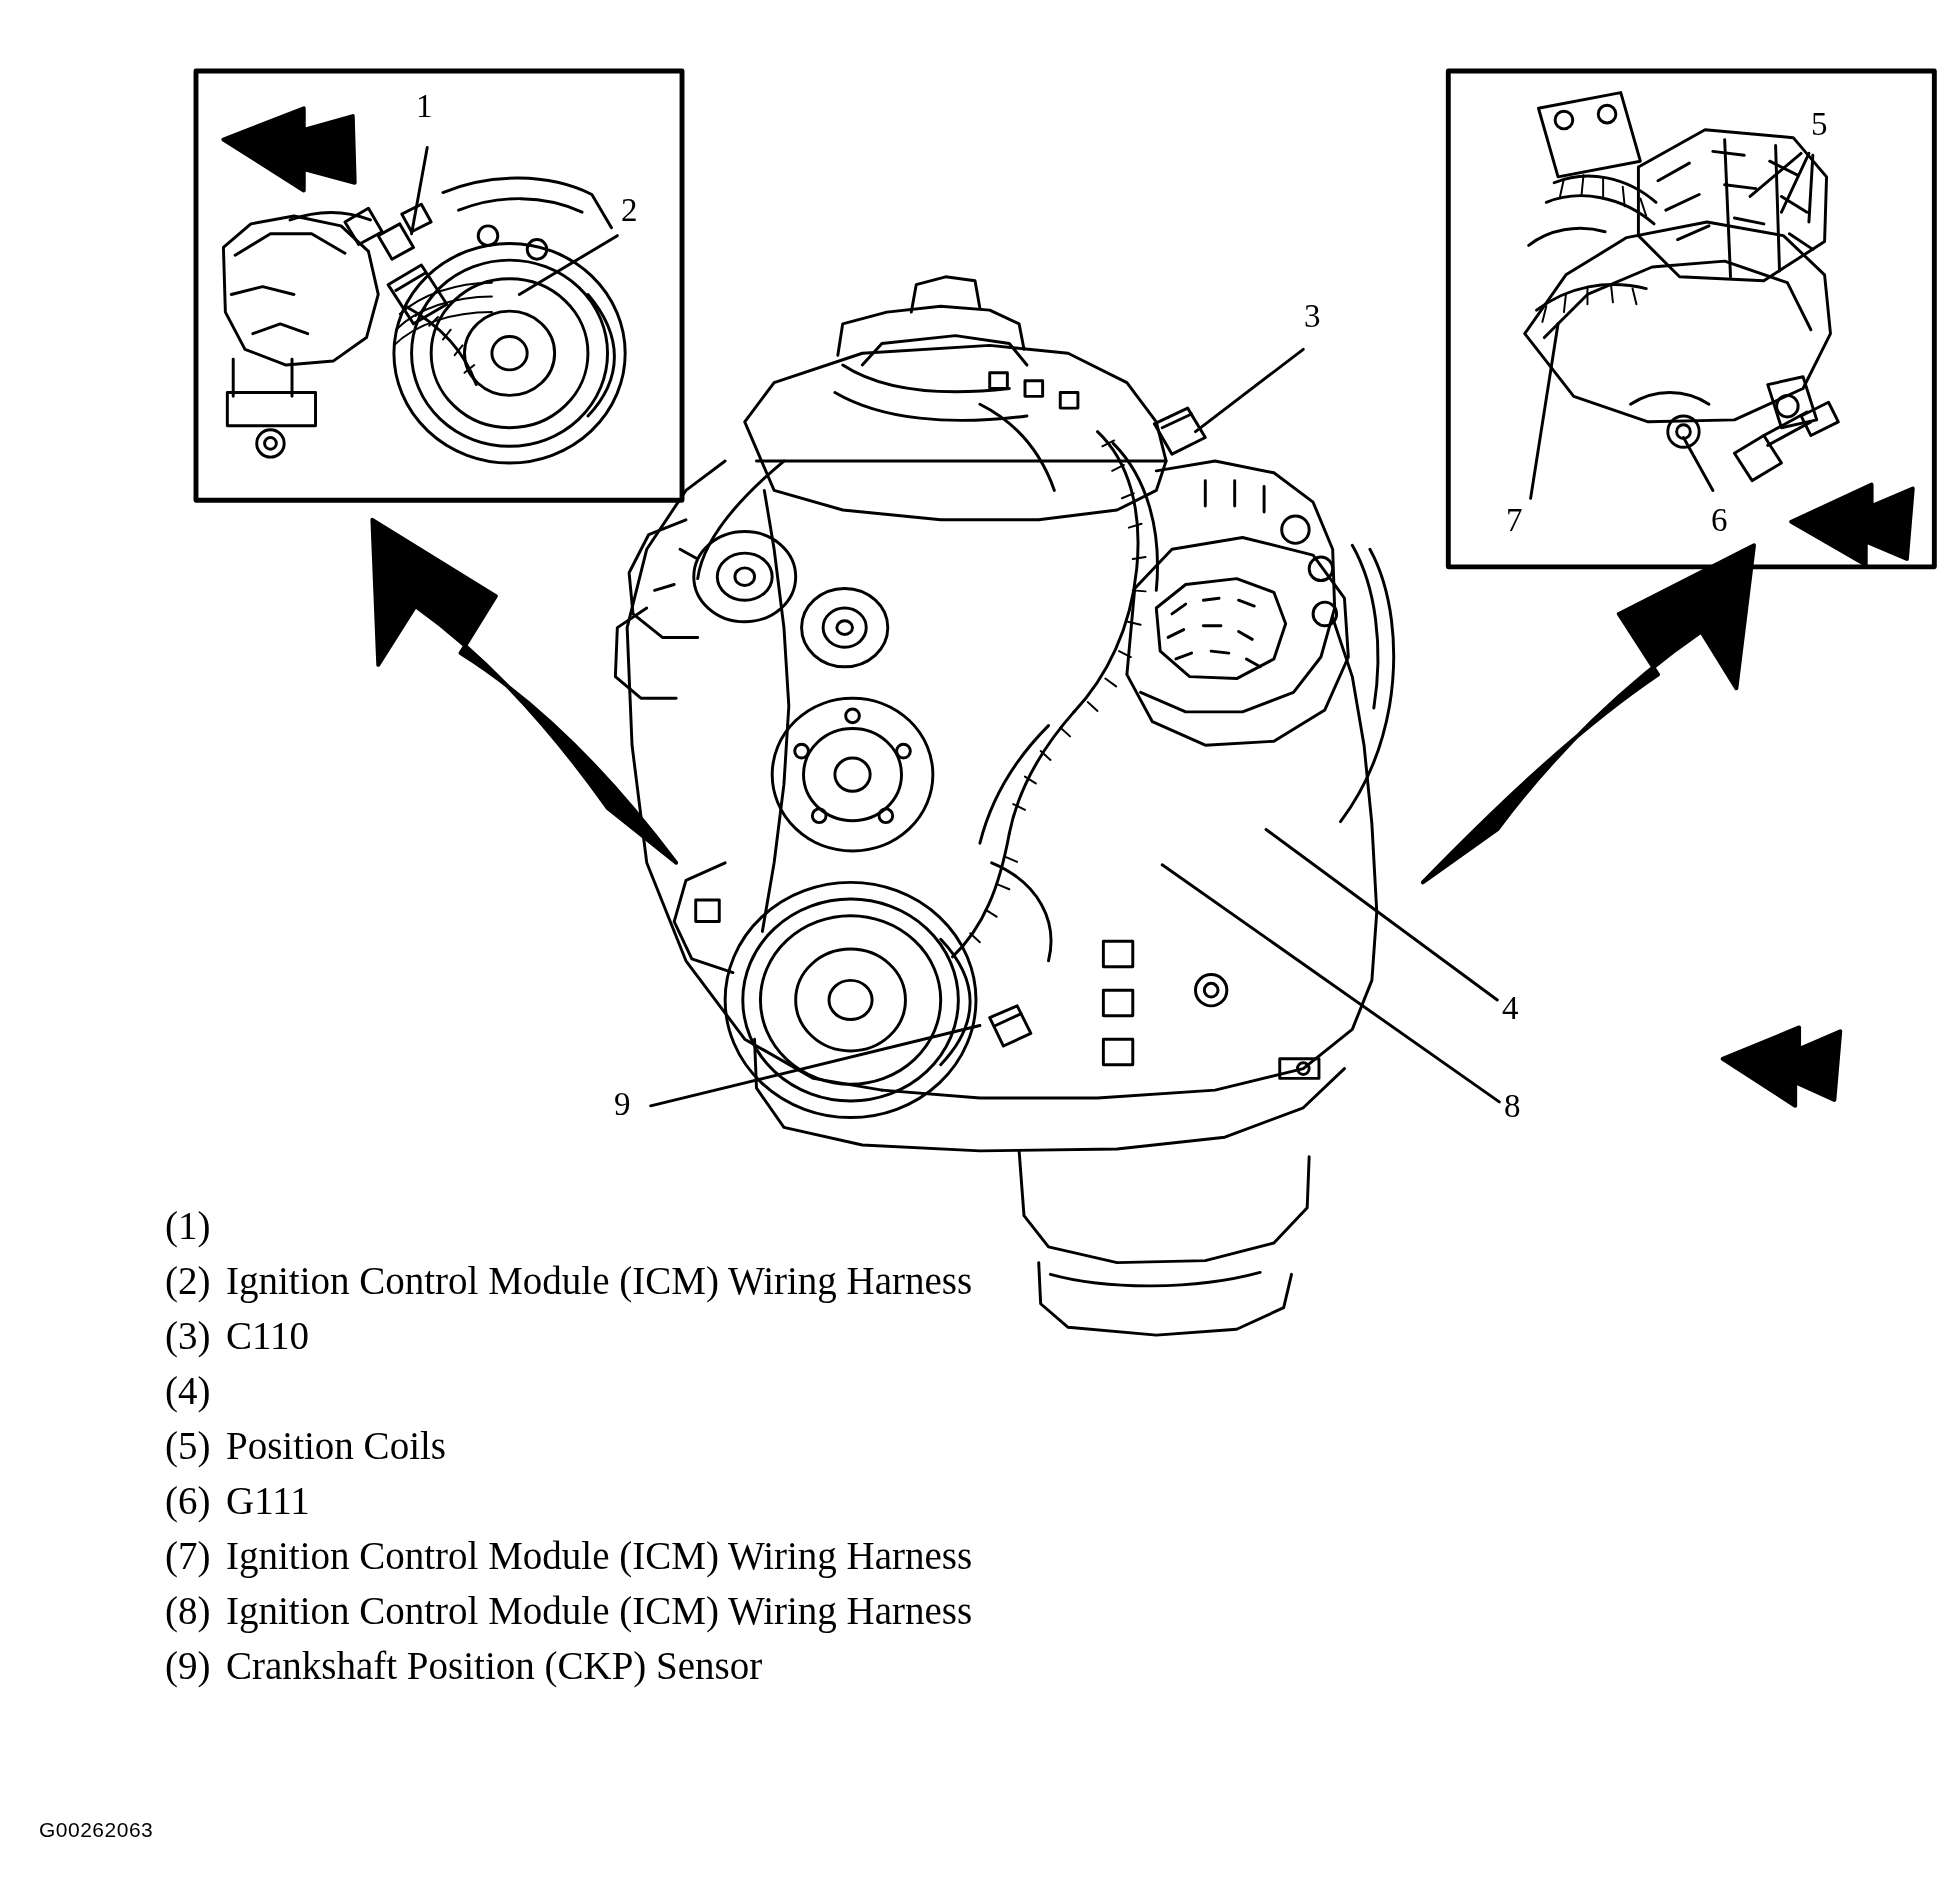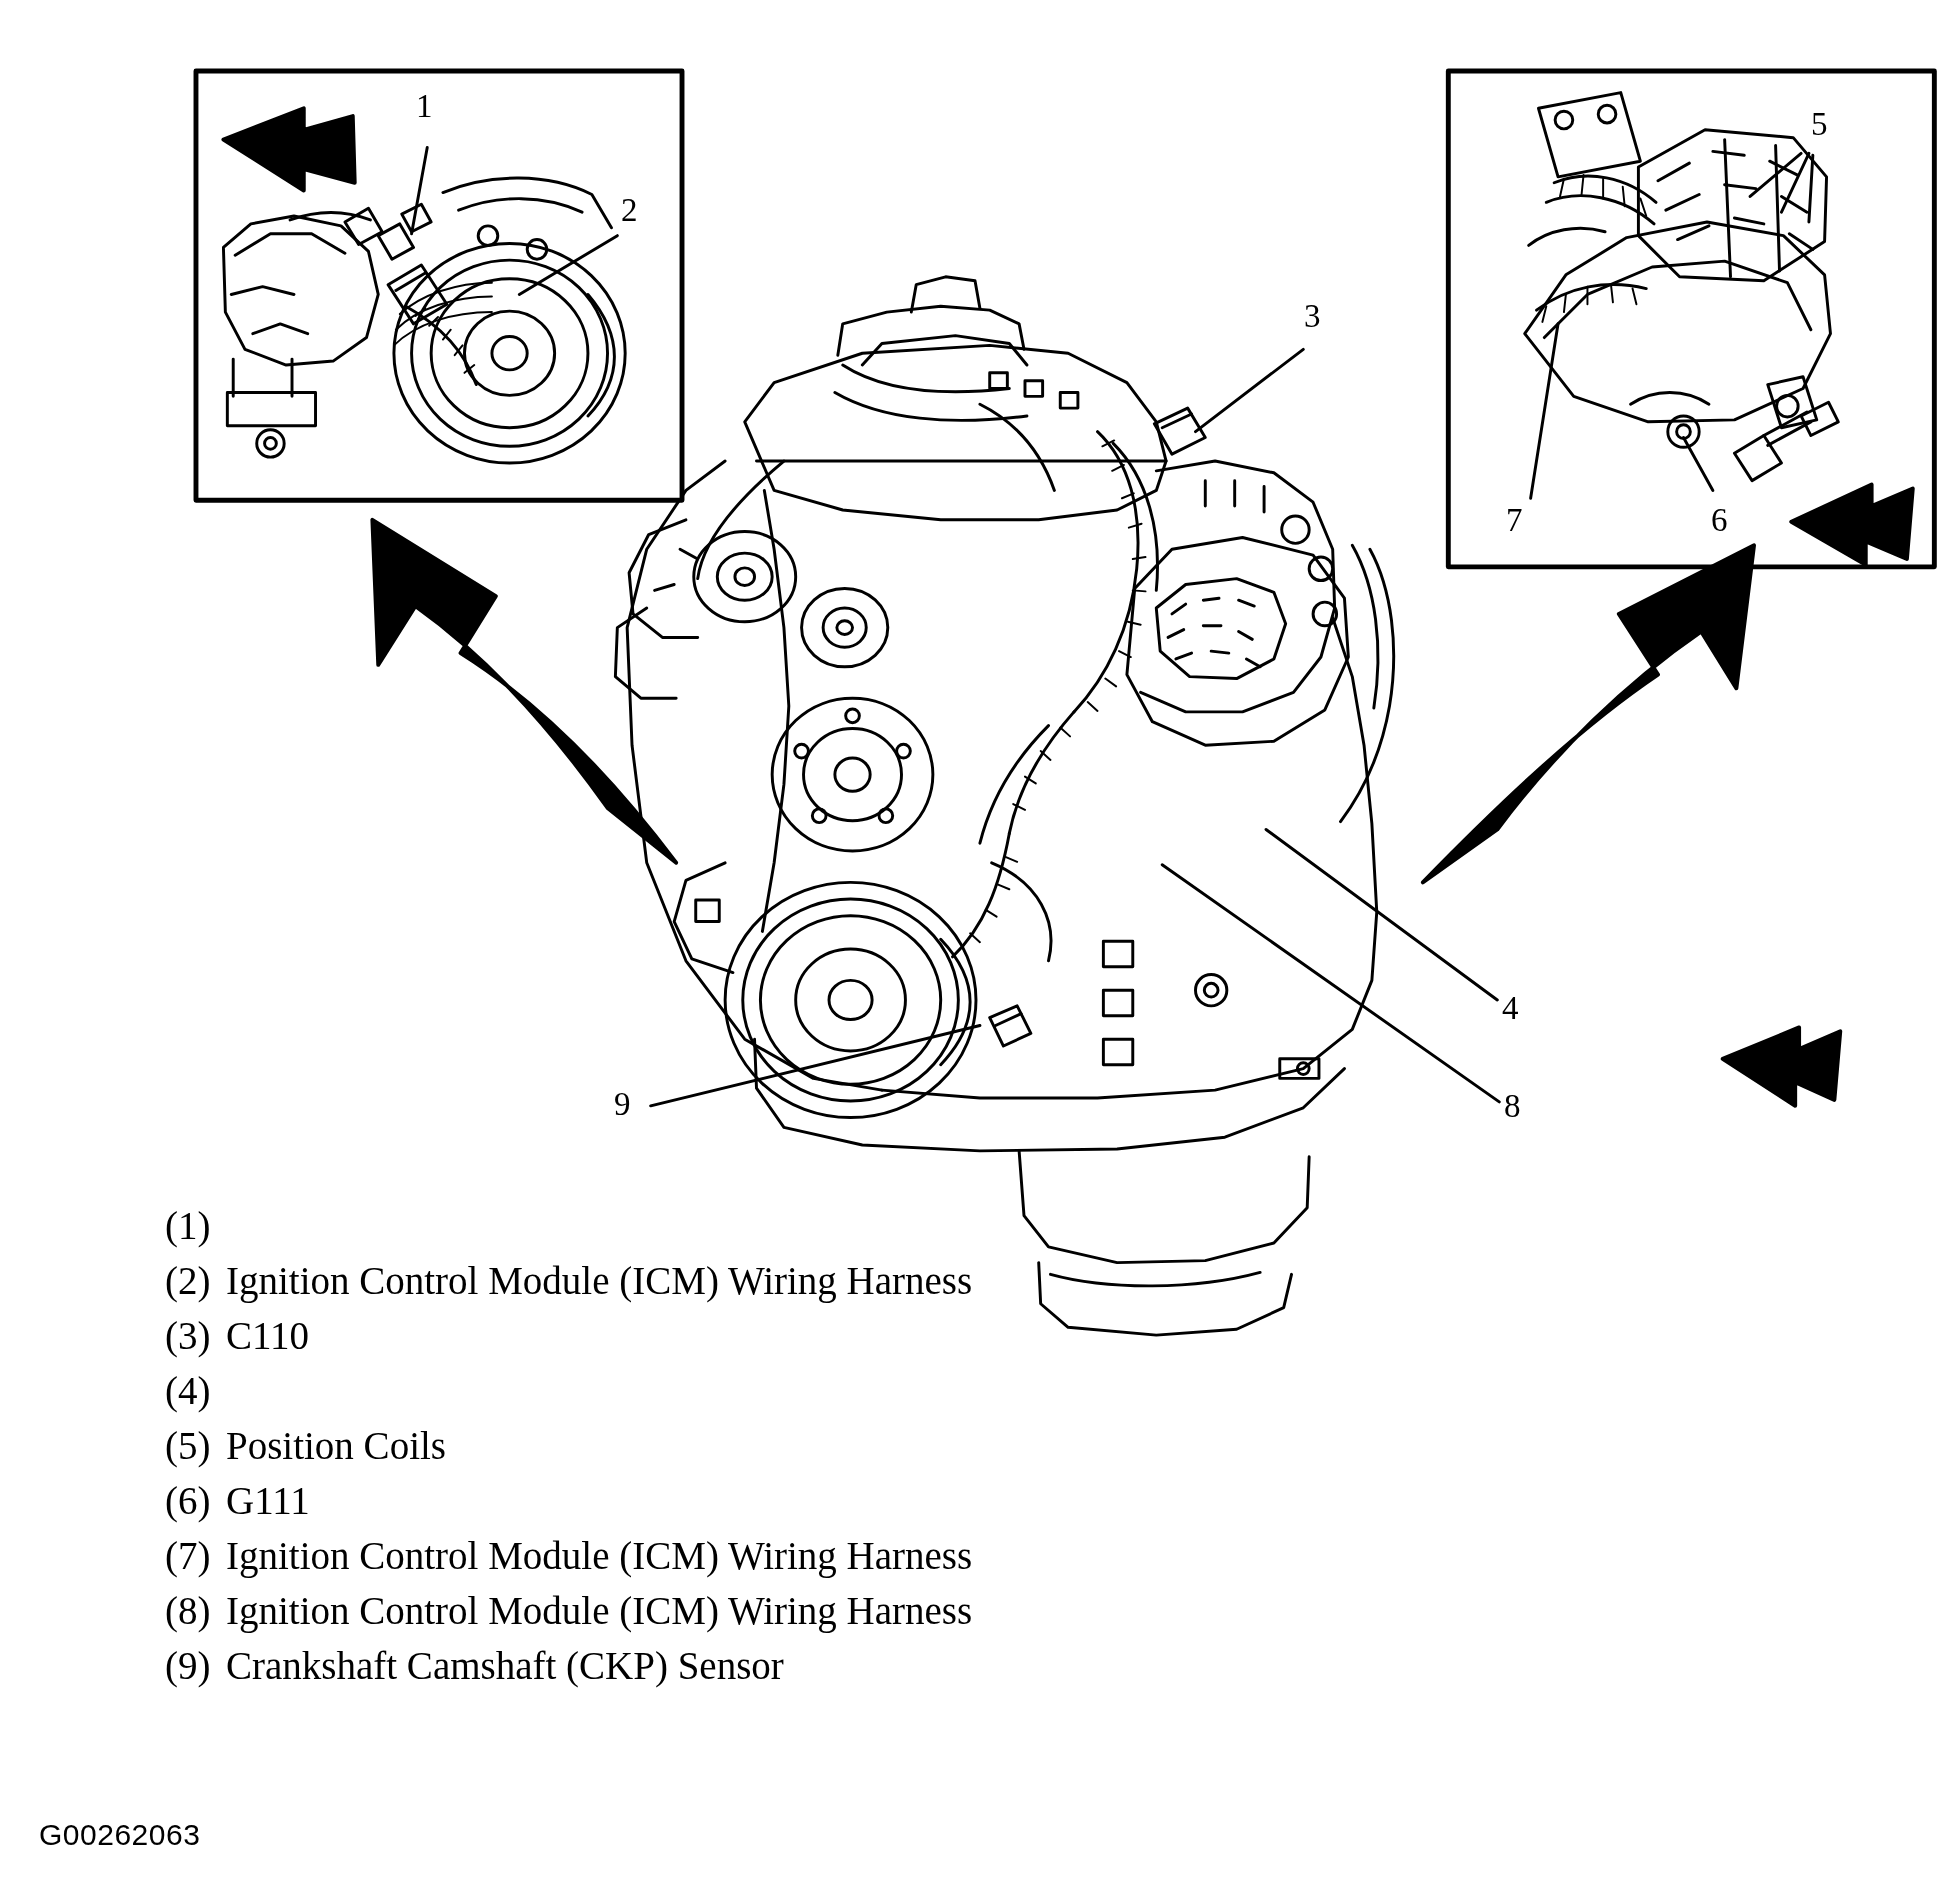--- a/index.html
+++ b/index.html
@@ -51,21 +51,21 @@
   }
   .legend-num {
     display: inline-block;
     min-width: 61px;
   }
   #figure-id {
     position: absolute;
     left: 39px;
     top: 1818px;
     font-family: "Liberation Sans", sans-serif;
-    font-size: 30px;
+    font-size: 21px;
     letter-spacing: 0.5px;
     color: #000;
   }
 </style>
 </head>
 <body>
 
 <div id="figure">
 
   <svg class="svg-root" width="1951" height="1901" viewBox="0 0 1991 1939">
@@ -333,20 +333,20 @@
     <div class="legend-row">
       <span class="legend-num">(7)</span>
       <span class="legend-text">Ignition Control Module (ICM) Wiring Harness</span>
     </div>
     <div class="legend-row">
       <span class="legend-num">(8)</span>
       <span class="legend-text">Ignition Control Module (ICM) Wiring Harness</span>
     </div>
     <div class="legend-row">
       <span class="legend-num">(9)</span>
-      <span class="legend-text">Crankshaft Camshaft (CKP) Sensor</span>
+      <span class="legend-text">Crankshaft Position (CKP) Sensor</span>
     </div>
   </div>
 
   <div id="figure-id">G00262063</div>
 
 </div>
 
 
 </body></html>

